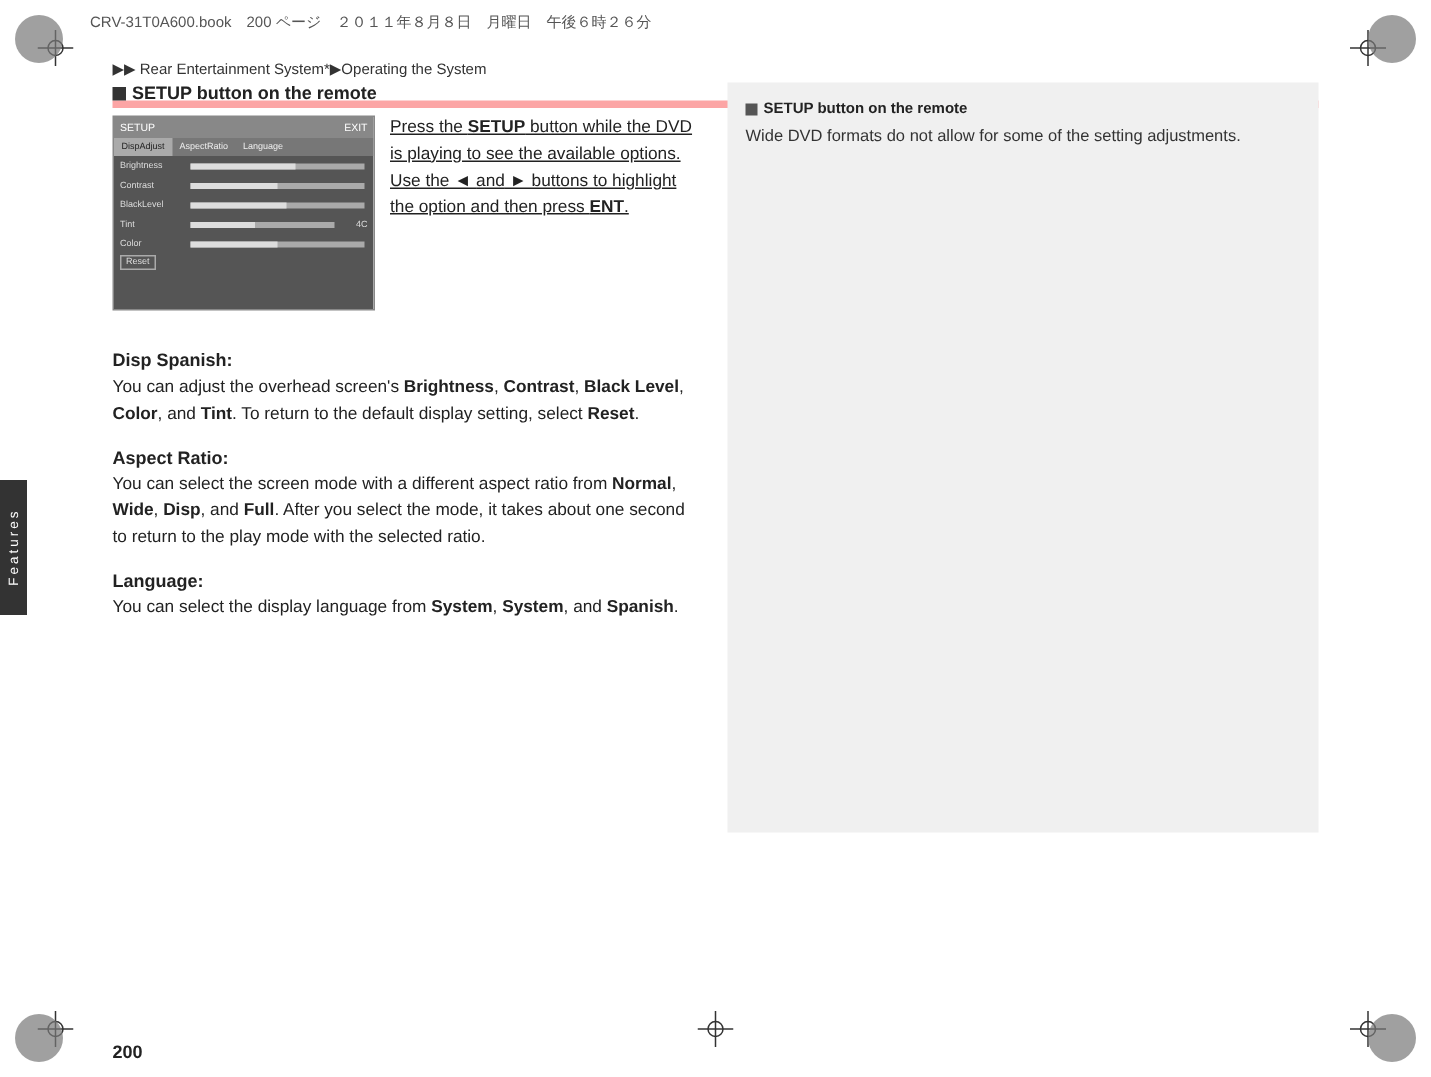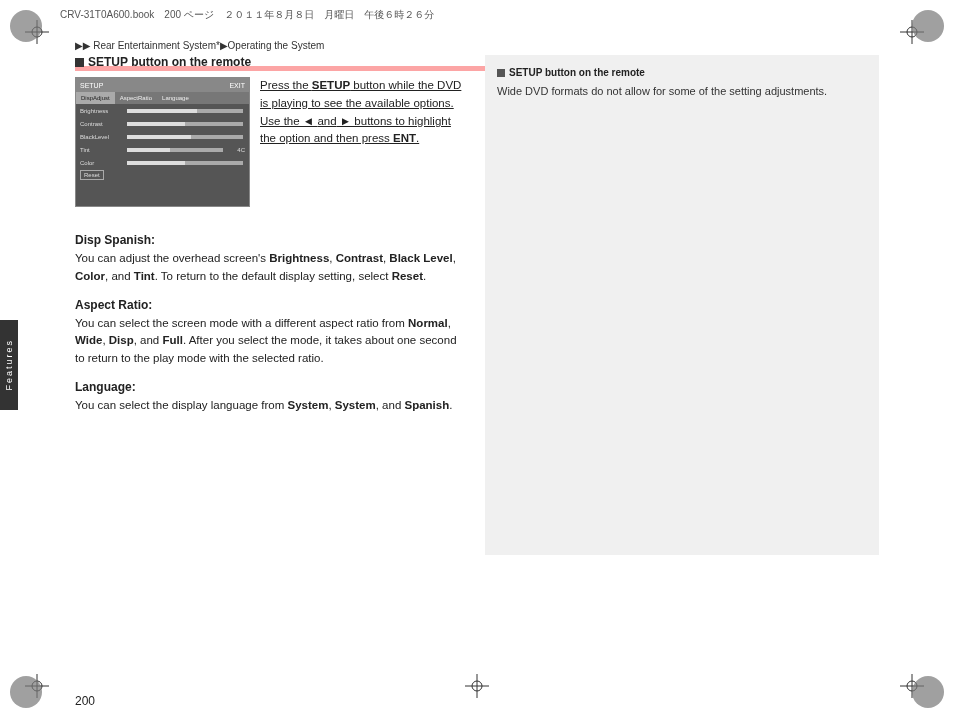--- a/index.html
+++ b/index.html
@@ -226,21 +226,21 @@
       line-height: 1.5;
       color: #333;
     }
 
     
     .page-number {
       position: absolute;
       bottom: 10px;
       left: 75px;
       font-size: 12px;
-      font-weight: normal;
+      font-weight: bold;
     }
 
     
     .crosshair {
       position: absolute;
       width: 24px;
       height: 24px;
     }
     .crosshair svg {
       width: 100%;

